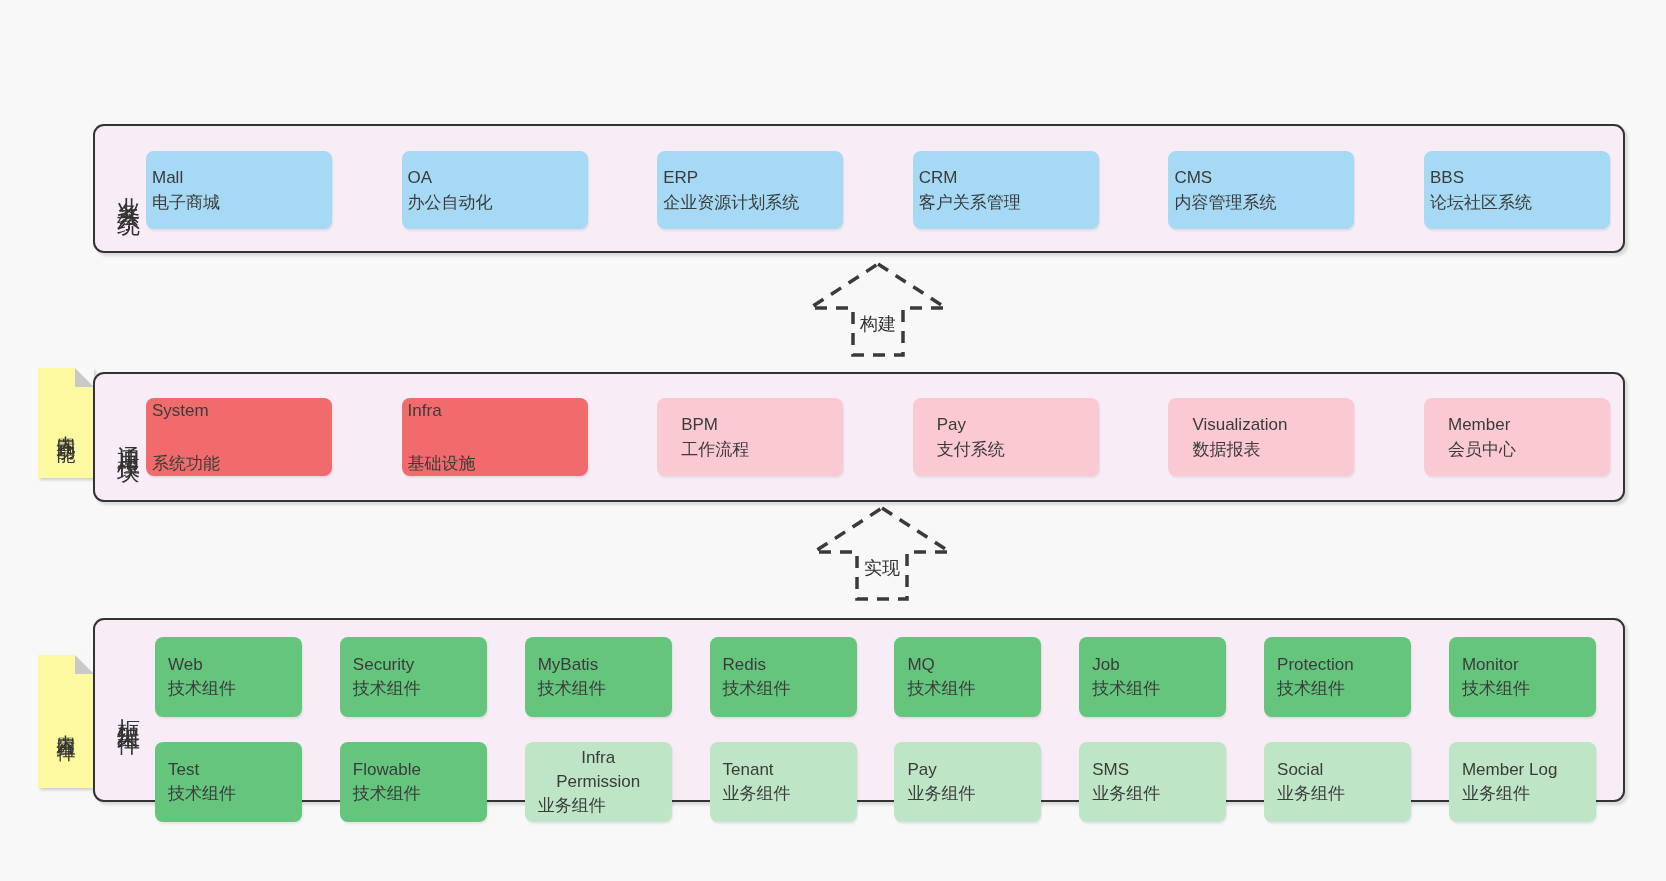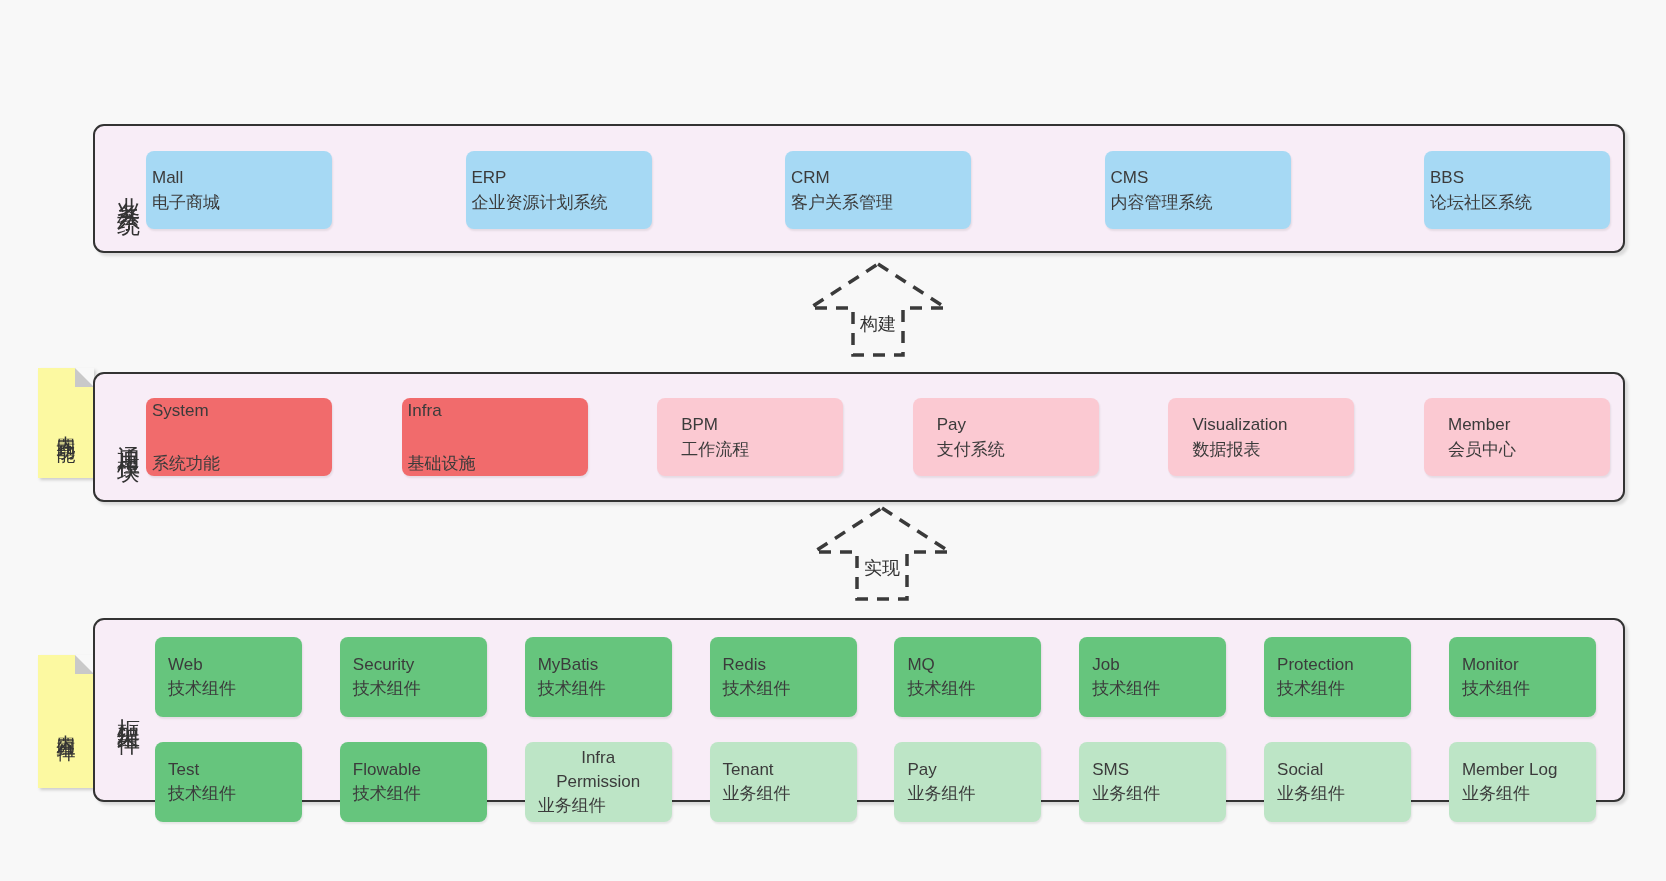--- a/index.html
+++ b/index.html
@@ -81,20 +81,24 @@
 <body>
 
 <div class="section" id="section-business">
   <div class="section-label">业务系统</div>
   <div class="boxes-row">
     <div class="box blue">
       <div>Mall</div>
       <div>电子商城</div>
     </div>
     <div class="box blue">
+      <div>OA</div>
+      <div>办公自动化</div>
+    </div>
+    <div class="box blue">
       <div>ERP</div>
       <div>企业资源计划系统</div>
     </div>
     <div class="box blue">
       <div>CRM</div>
       <div>客户关系管理</div>
     </div>
     <div class="box blue">
       <div>CMS</div>
       <div>内容管理系统</div>

